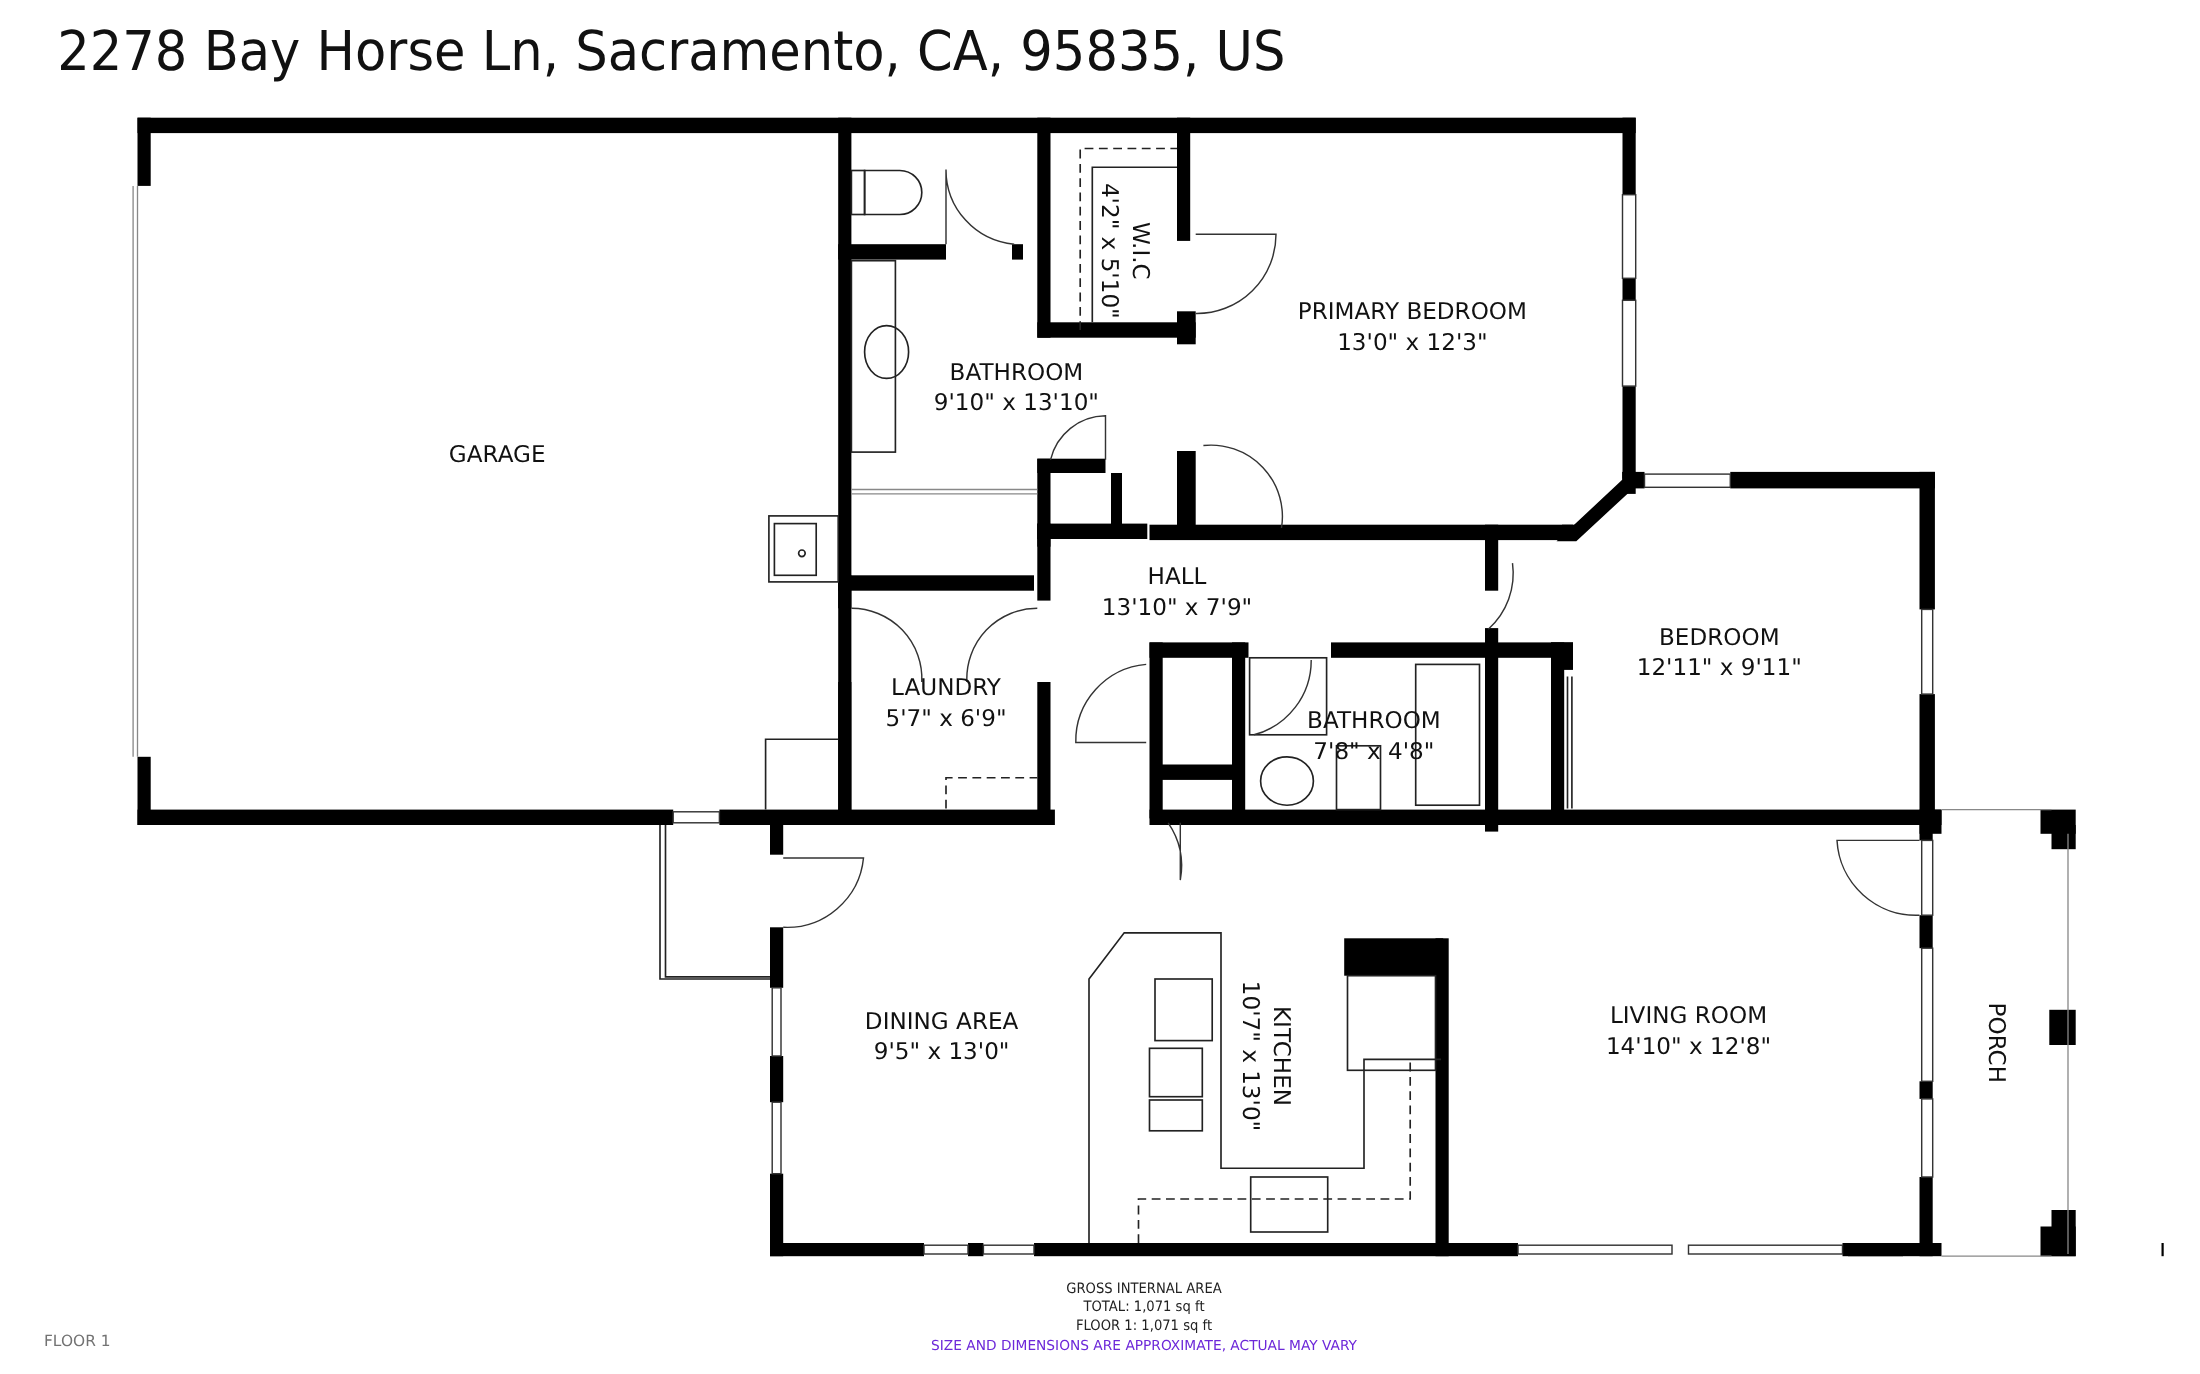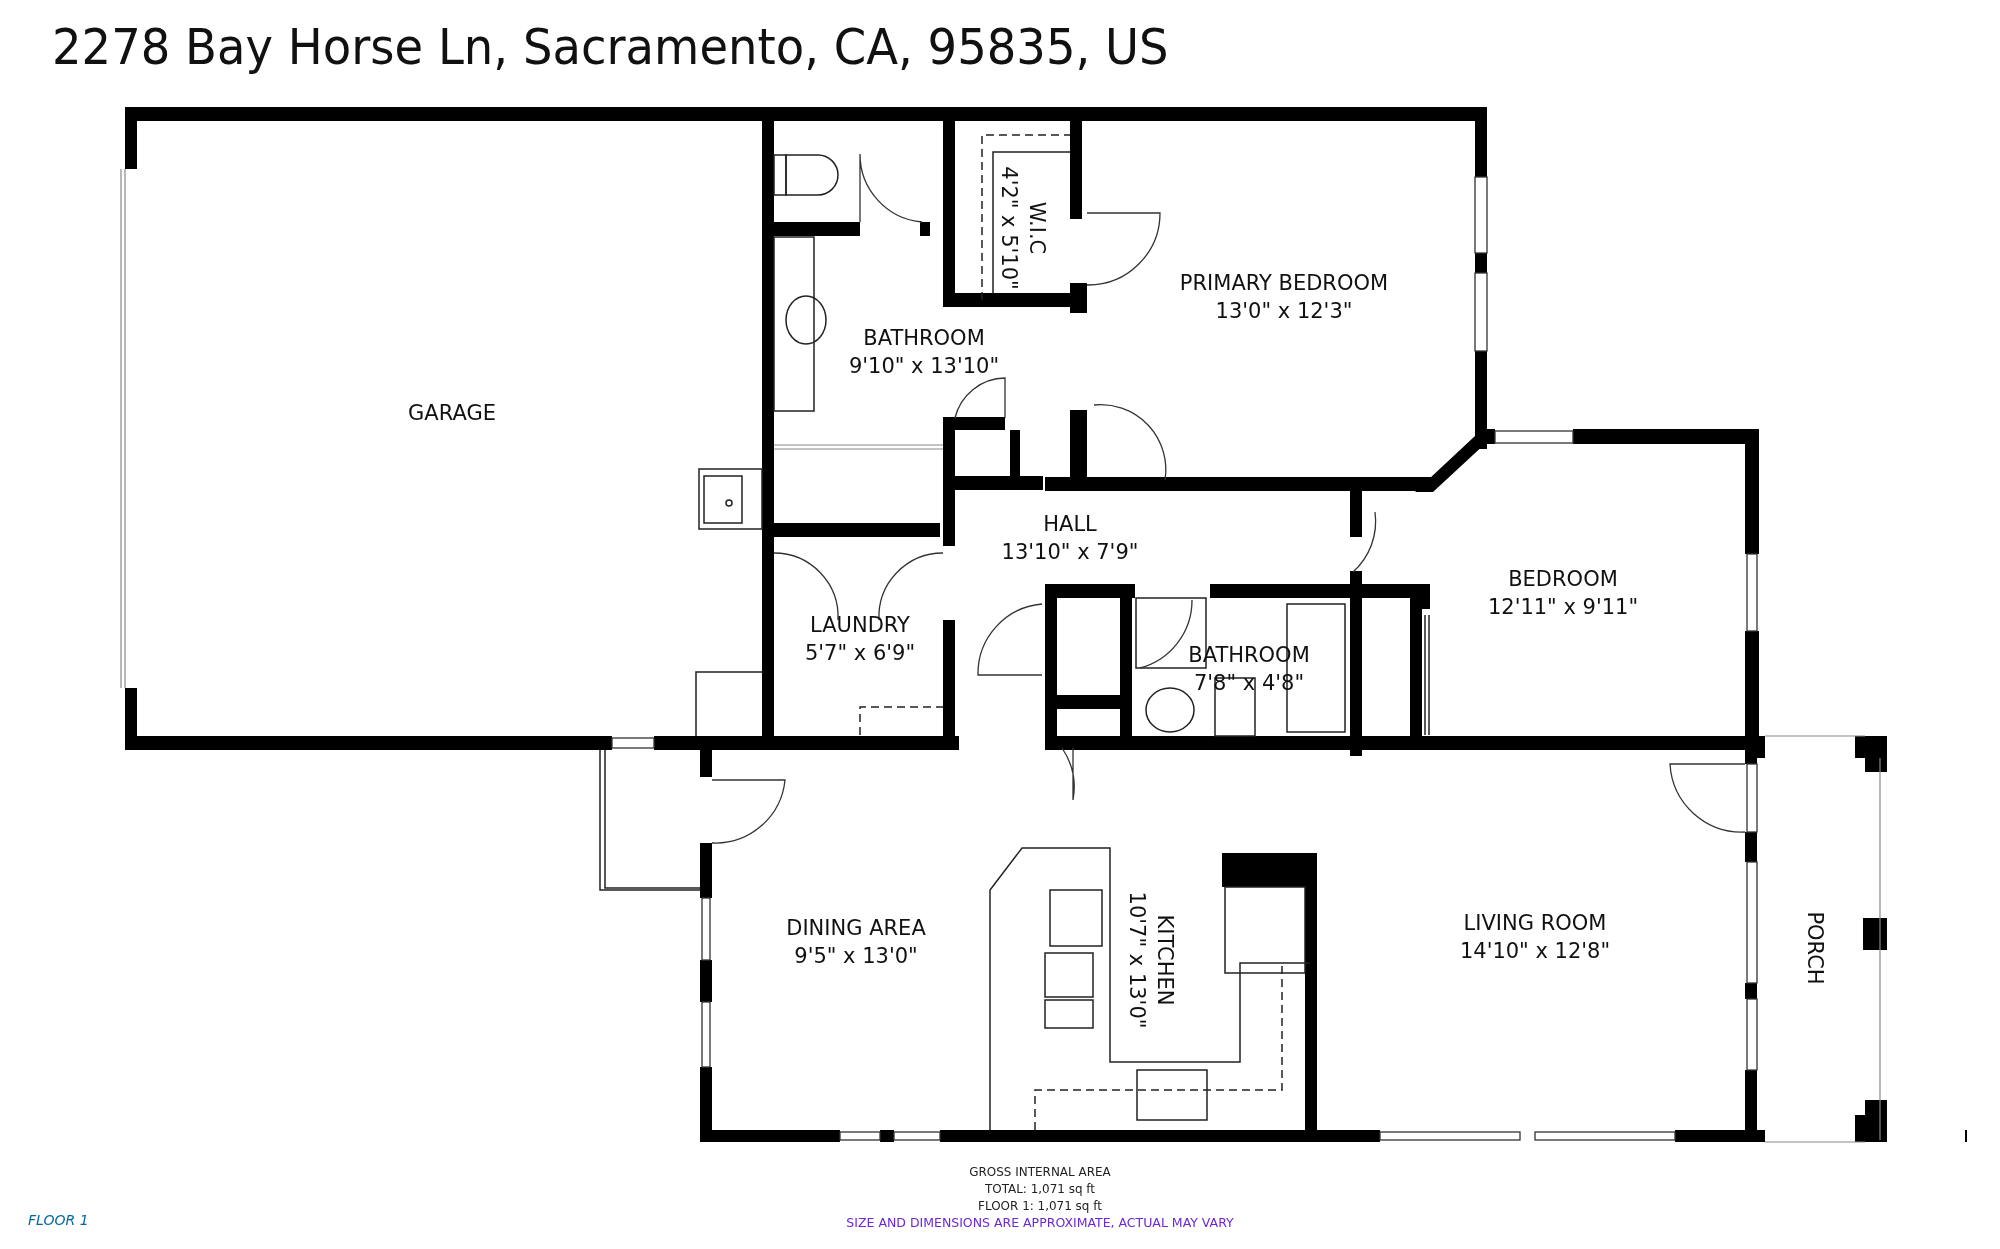--- a/index.html
+++ b/index.html
@@ -10,21 +10,21 @@
   .wall { fill: #000; }
   .thin { stroke: #222; stroke-width: 1.5; fill: none; }
   .thin-light { stroke: #888; stroke-width: 1.2; fill: none; }
   .dash { stroke: #222; stroke-width: 1.5; fill: none; stroke-dasharray: 8 5; }
   .door-arc { stroke: #333; stroke-width: 1.3; fill: none; }
   .window { fill: #fff; stroke: #333; stroke-width: 1.3; }
   .footer { position: absolute; left: 0; width: 2000px; text-align: center; font-family: "DejaVu Sans", sans-serif; margin-left: 40px; }
   .gia { top: 1163px; font-size: 13px; color: #222; line-height: 17px; }
   .gia div { transform: scaleX(0.92); }
   .disclaimer { top: 1215px; font-size: 12.5px; color: #6d28d9; }
-  .floor-name { position: absolute; left: 28px; top: 1212px; font-size: 14px; color: #0369a1; font-family: "DejaVu Sans", sans-serif; font-style: italic; }
+  .floor-name { position: absolute; left: 40px; top: 1212px; font-size: 14px; color: #737373; font-family: "DejaVu Sans", sans-serif; }
 </style>
 </head>
 <body>
 
 <div class="address">2278 Bay Horse Ln, Sacramento, CA, 95835, US</div>
 
 <svg class="plan" width="2000" height="1249" viewBox="0 0 2000 1249" xmlns="http://www.w3.org/2000/svg">
 
   <g>
 

